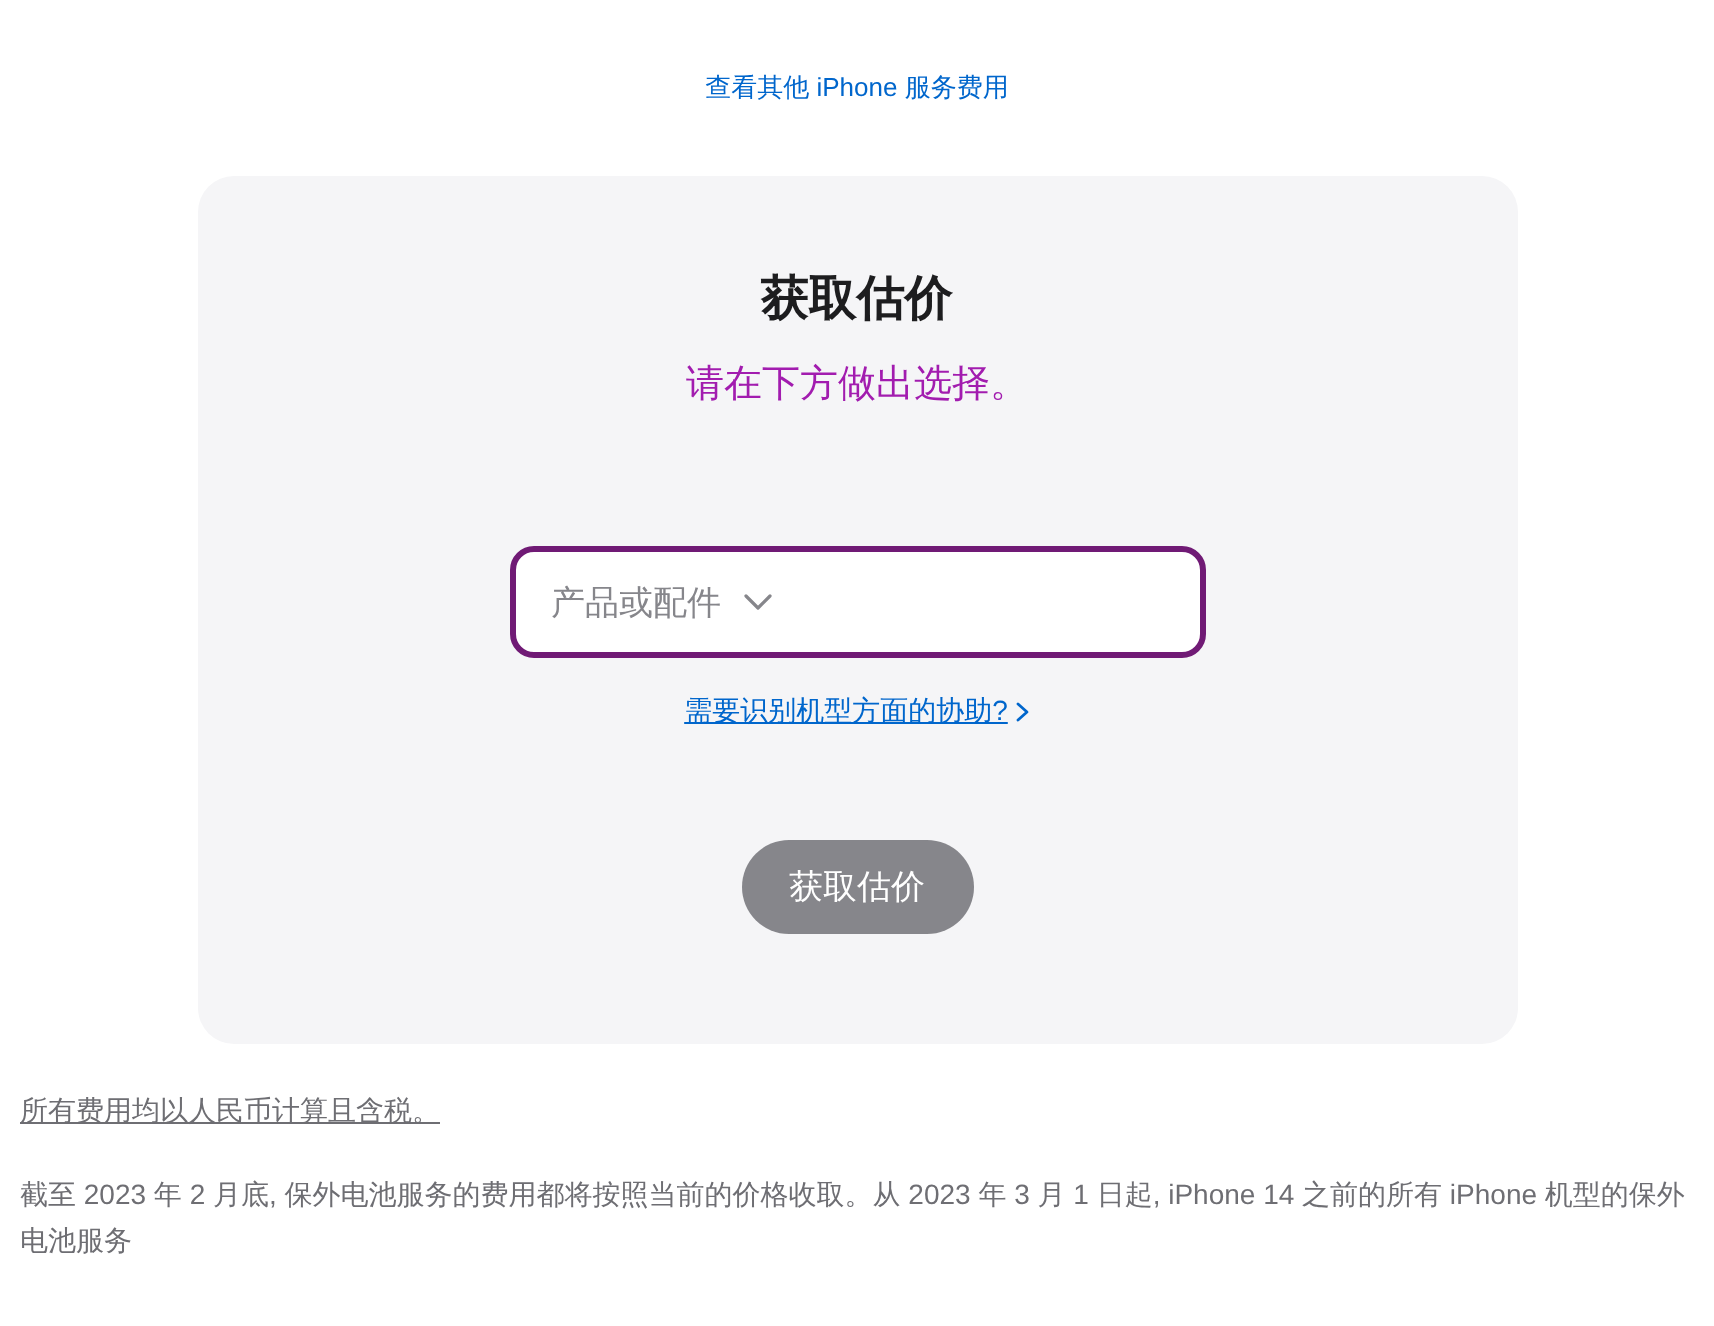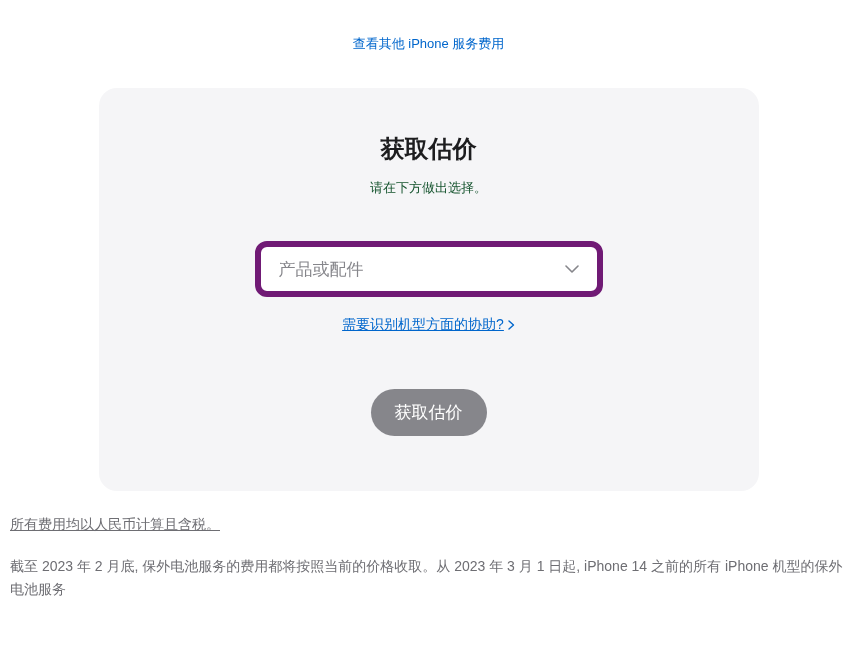--- a/index.html
+++ b/index.html
@@ -26,33 +26,32 @@
       padding: 45px 40px 55px;
       text-align: center;
     }
     .card-title {
       font-size: 24px;
       font-weight: 600;
       color: #1d1d1f;
       margin-bottom: 14px;
     }
     .card-subtitle {
-      font-size: 13px;
-      color: #14532d;
-      margin-bottom: 44px;
+      font-size: 19px;
+      color: #a21caf;
+      margin-bottom: 68px;
     }
     .select-box {
       display: flex;
       align-items: center;
-      justify-content: space-between;
       width: 348px;
       height: 56px;
       margin: 0 auto 18px;
       background: #ffffff;
-      border: 6px solid #701a75;
+      border: 3px solid #701a75;
       border-radius: 12px;
       padding: 0 18px;
       cursor: pointer;
       gap: 11px;
     }
     .select-placeholder {
       color: #86868b;
       font-size: 17px;
     }
     .chevron {

